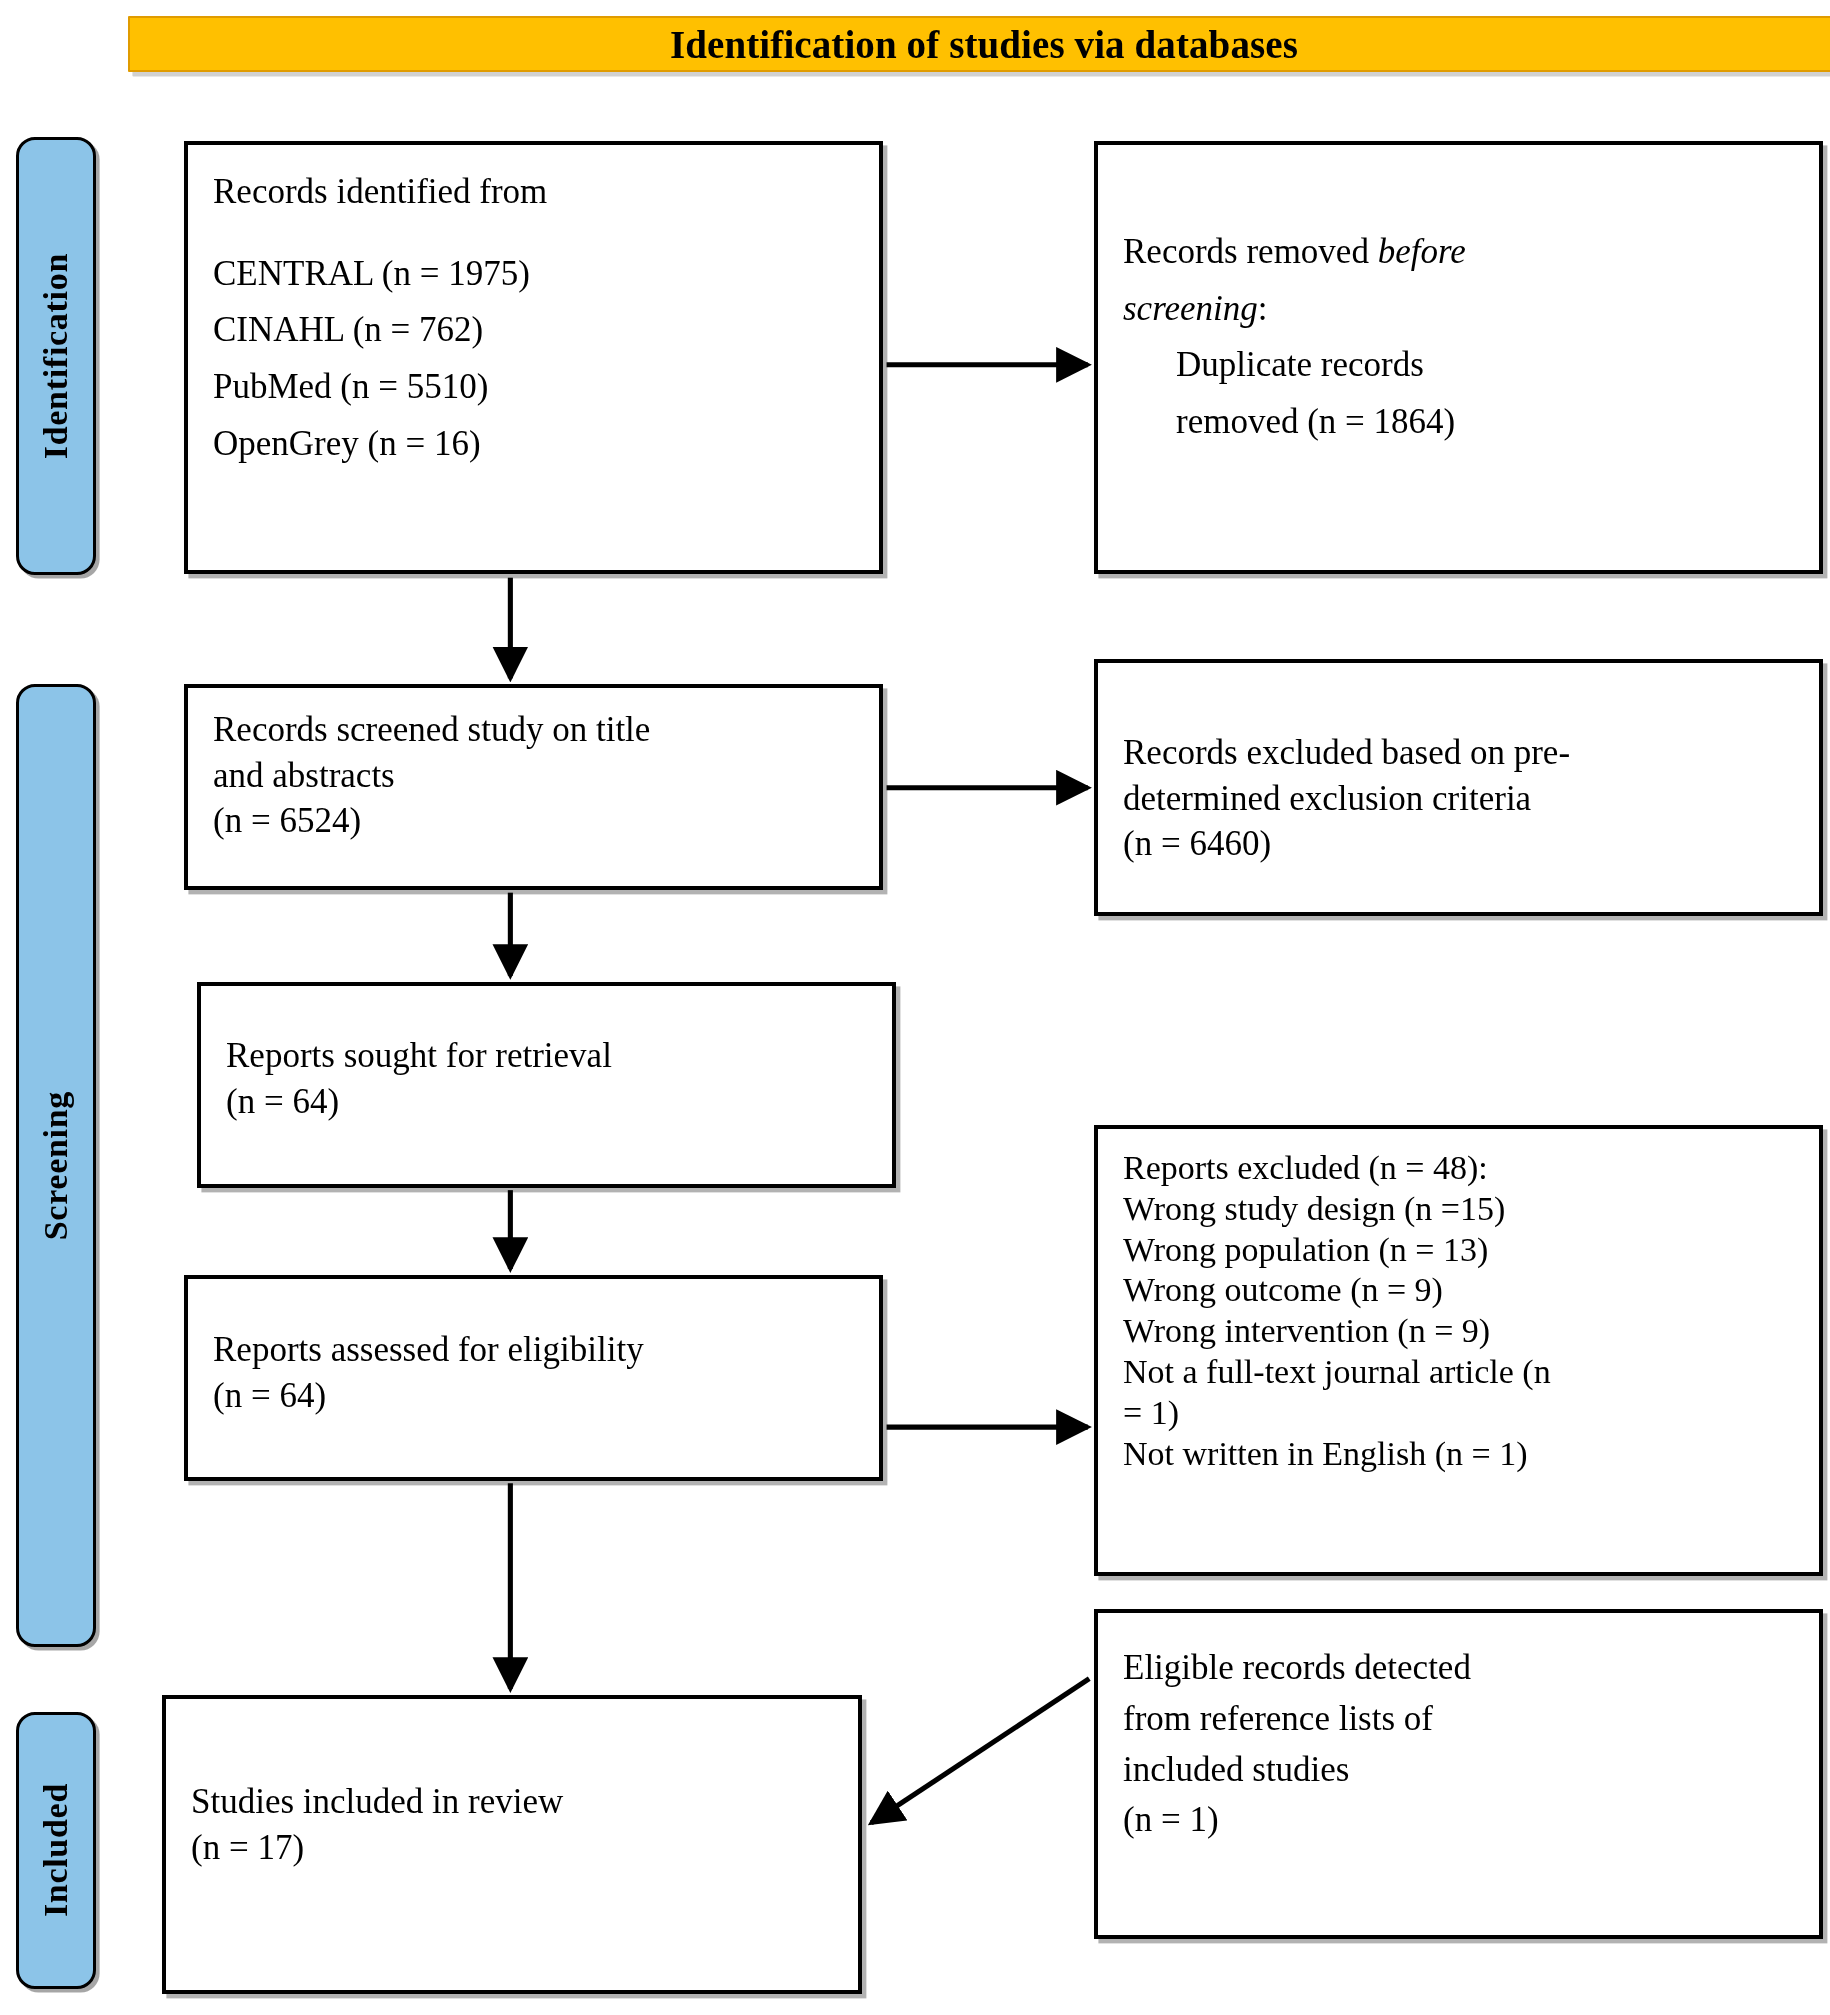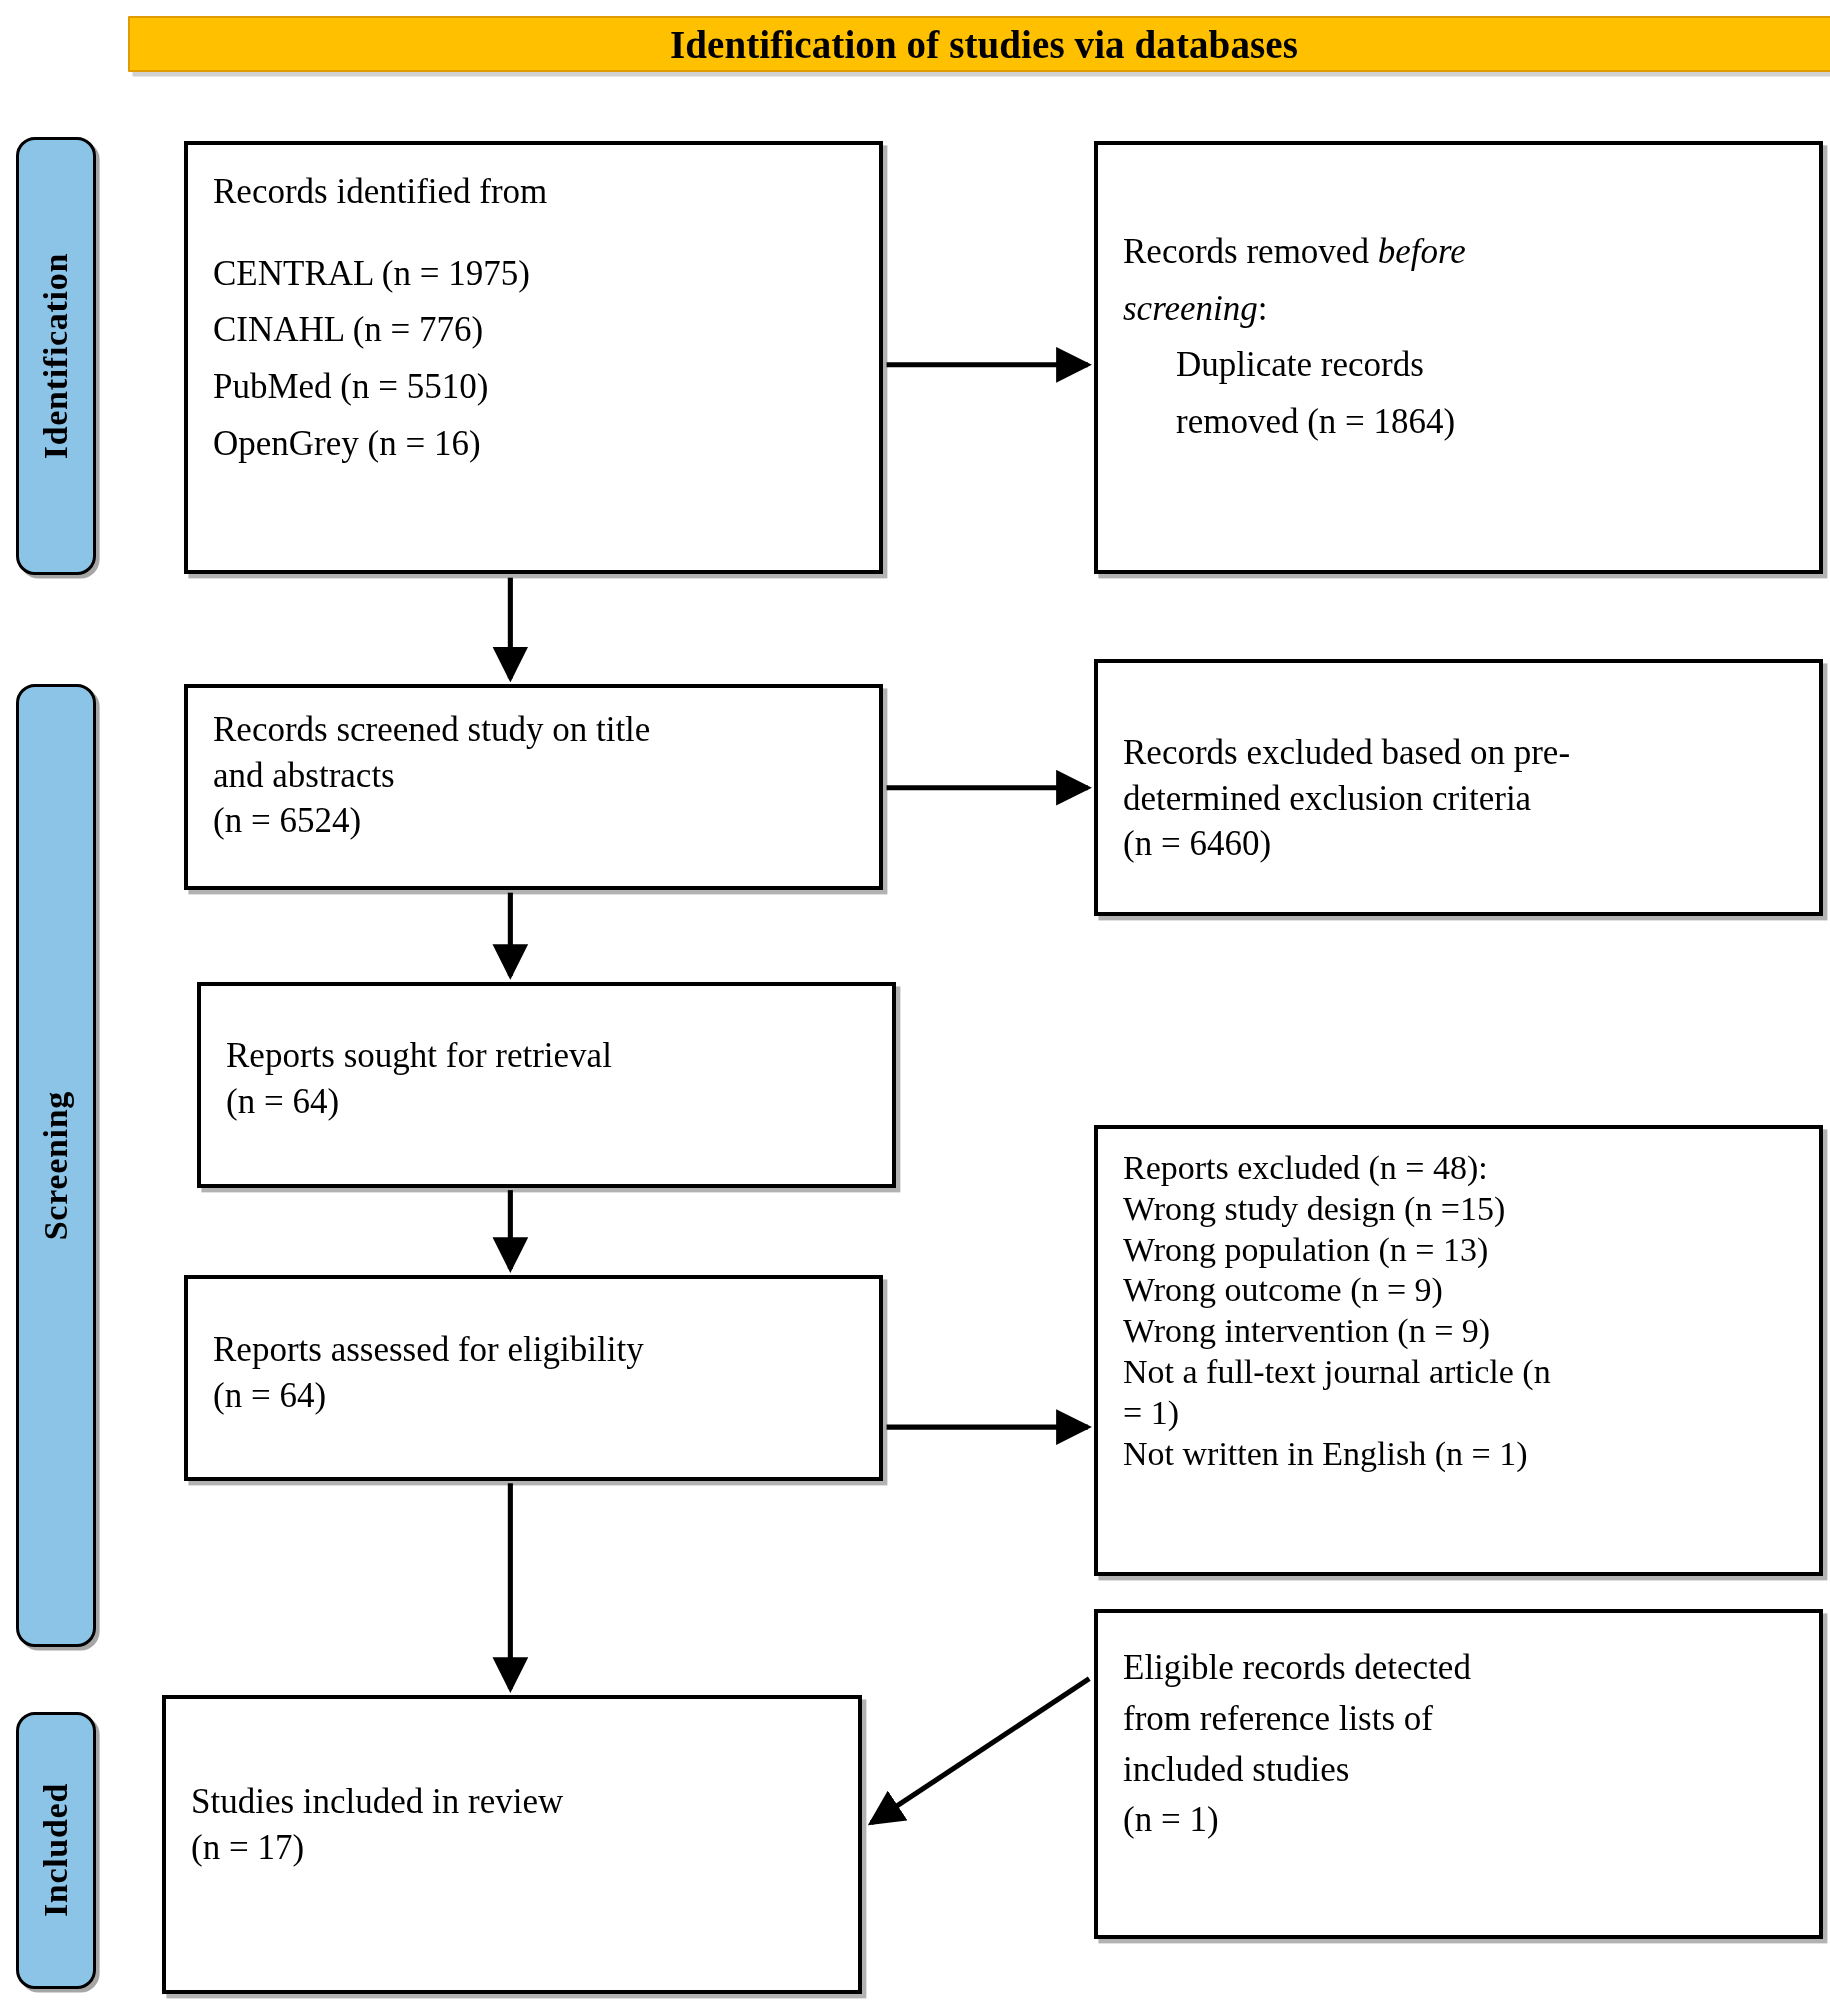--- a/index.html
+++ b/index.html
@@ -136,21 +136,21 @@
     <span class="stage-tab-label">Screening</span>
   </div>
   <div class="stage-tab" id="tab-included">
     <span class="stage-tab-label">Included</span>
   </div>
 
   <div class="flow-box" id="box-identified">
     <div class="ln">Records identified from</div>
     <div class="ln spacer"></div>
     <div class="ln">CENTRAL (n = 1975)</div>
-    <div class="ln">CINAHL (n = 776)</div>
+    <div class="ln">CINAHL (n = 762)</div>
     <div class="ln">PubMed (n = 5510)</div>
     <div class="ln">OpenGrey (n = 16)</div>
   </div>
 
   <div class="flow-box" id="box-removed">
     <div class="ln"><span>Records removed </span><em>before</em></div>
     <div class="ln"><em>screening</em><span>:</span></div>
     <div class="ln indent">Duplicate records</div>
     <div class="ln indent">removed (n = 1864)</div>
   </div>

